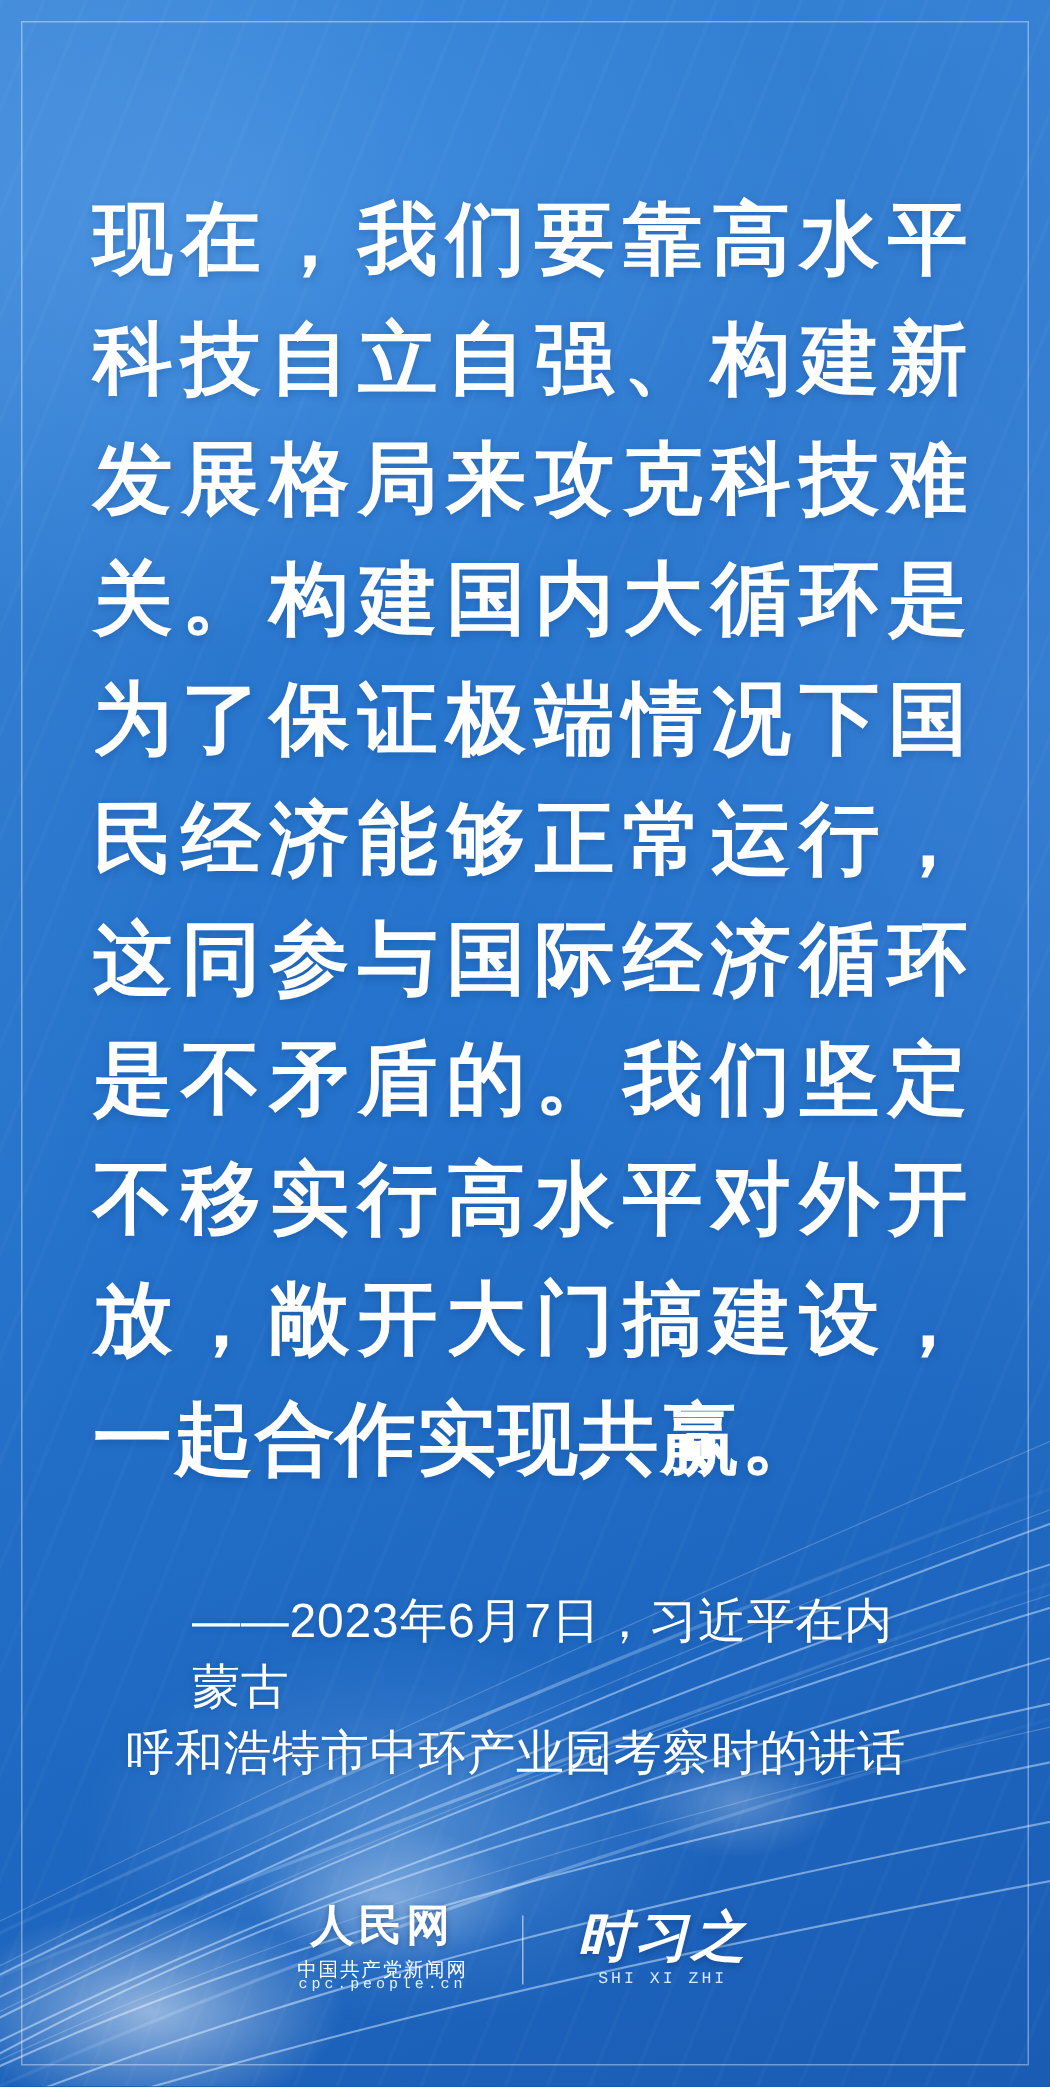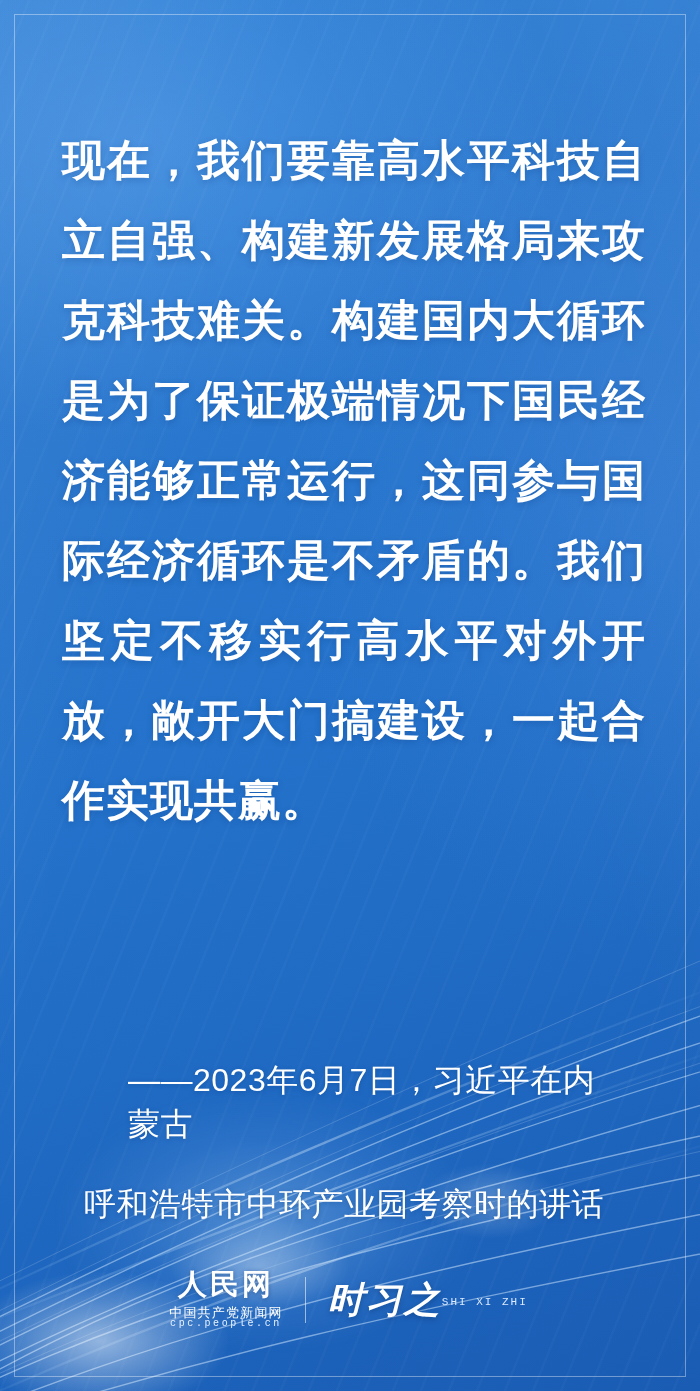--- a/index.html
+++ b/index.html
@@ -65,52 +65,52 @@
 
   .quote-block {
     position: absolute;
     left: 62px;
     right: 54px;
     top: 120px;
   }
 
   .quote-text {
     color: #ffffff;
-    font-size: 43px;
+    font-size: 53px;
     line-height: 80px;
     font-weight: bold;
     letter-spacing: 1px;
     text-align: justify;
     text-shadow: 0 2px 6px rgba(10,60,130,0.30);
     margin: 0;
   }
 
   .attrib {
     position: absolute;
     left: 74px;
     right: 88px;
     top: 1058px;
     color: #ffffff;
     font-size: 32px;
     line-height: 44px;
     letter-spacing: 0.5px;
     text-shadow: 0 1px 4px rgba(10,60,130,0.35);
   }
   .attrib .line1 { padding-left: 54px; }
-  .attrib .line2 { padding-left: 10px; margin-top: 36px; }
+  .attrib .line2 { padding-left: 10px; }
 
   .footer {
     position: absolute;
     left: 0;
     right: 3px;
     bottom: 62px;
     display: flex;
     align-items: center;
     justify-content: center;
-    gap: 22px;
+    gap: 36px;
   }
 
   .brand {
     display: flex;
     flex-direction: column;
     align-items: center;
     line-height: 1;
   }
   .brand-main {
     color: #ffffff;
@@ -134,20 +134,21 @@
   }
 
   .divider {
     width: 1px;
     height: 46px;
     background: rgba(255,255,255,0.55);
   }
 
   .column-mark {
     display: flex;
+    flex-direction: column;
     align-items: center;
     line-height: 1;
   }
   .column-main {
     color: #ffffff;
     font-size: 36px;
     font-weight: bold;
     font-style: italic;
     letter-spacing: 2px;
     text-shadow: 0 2px 5px rgba(10,50,110,0.45);

